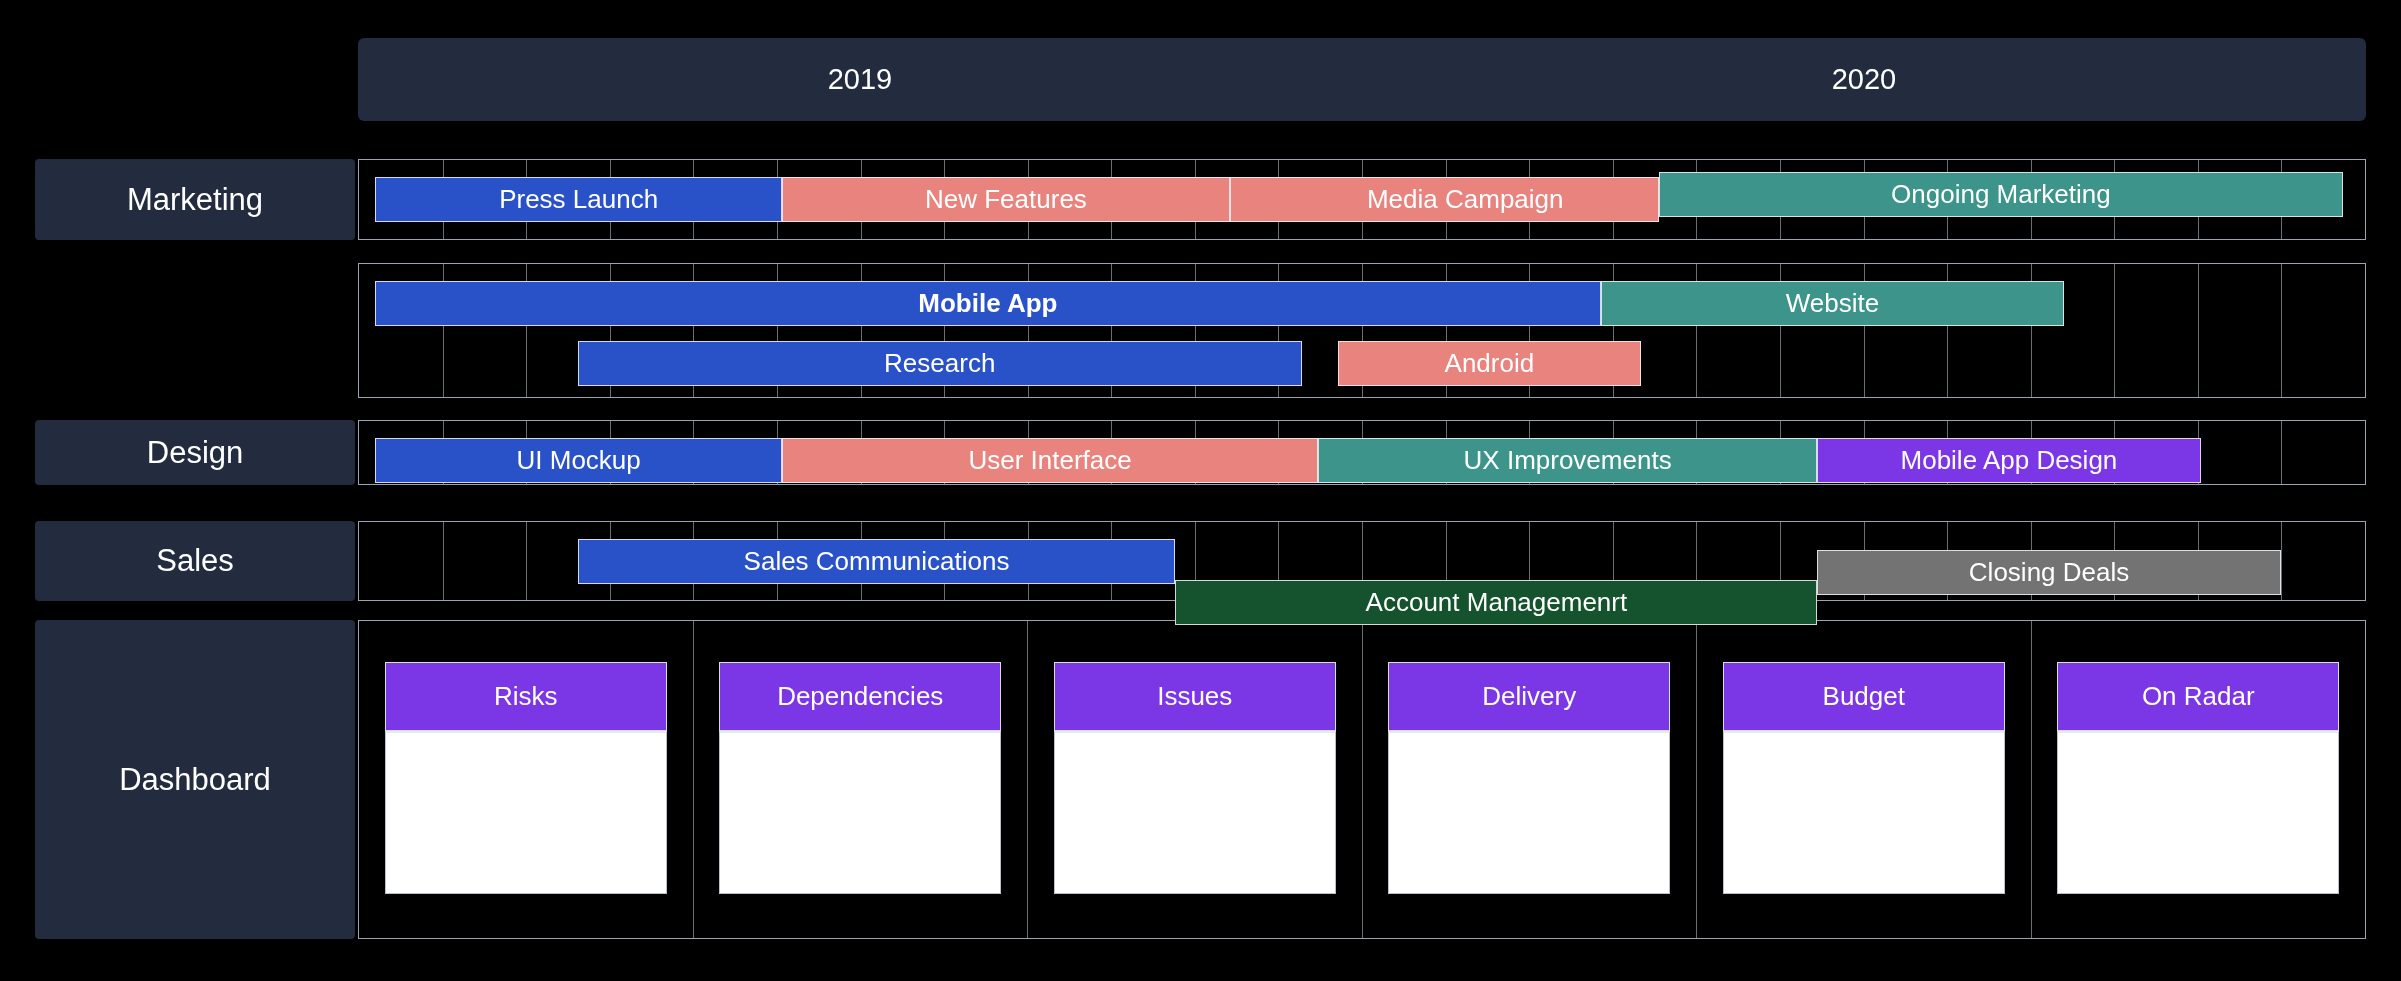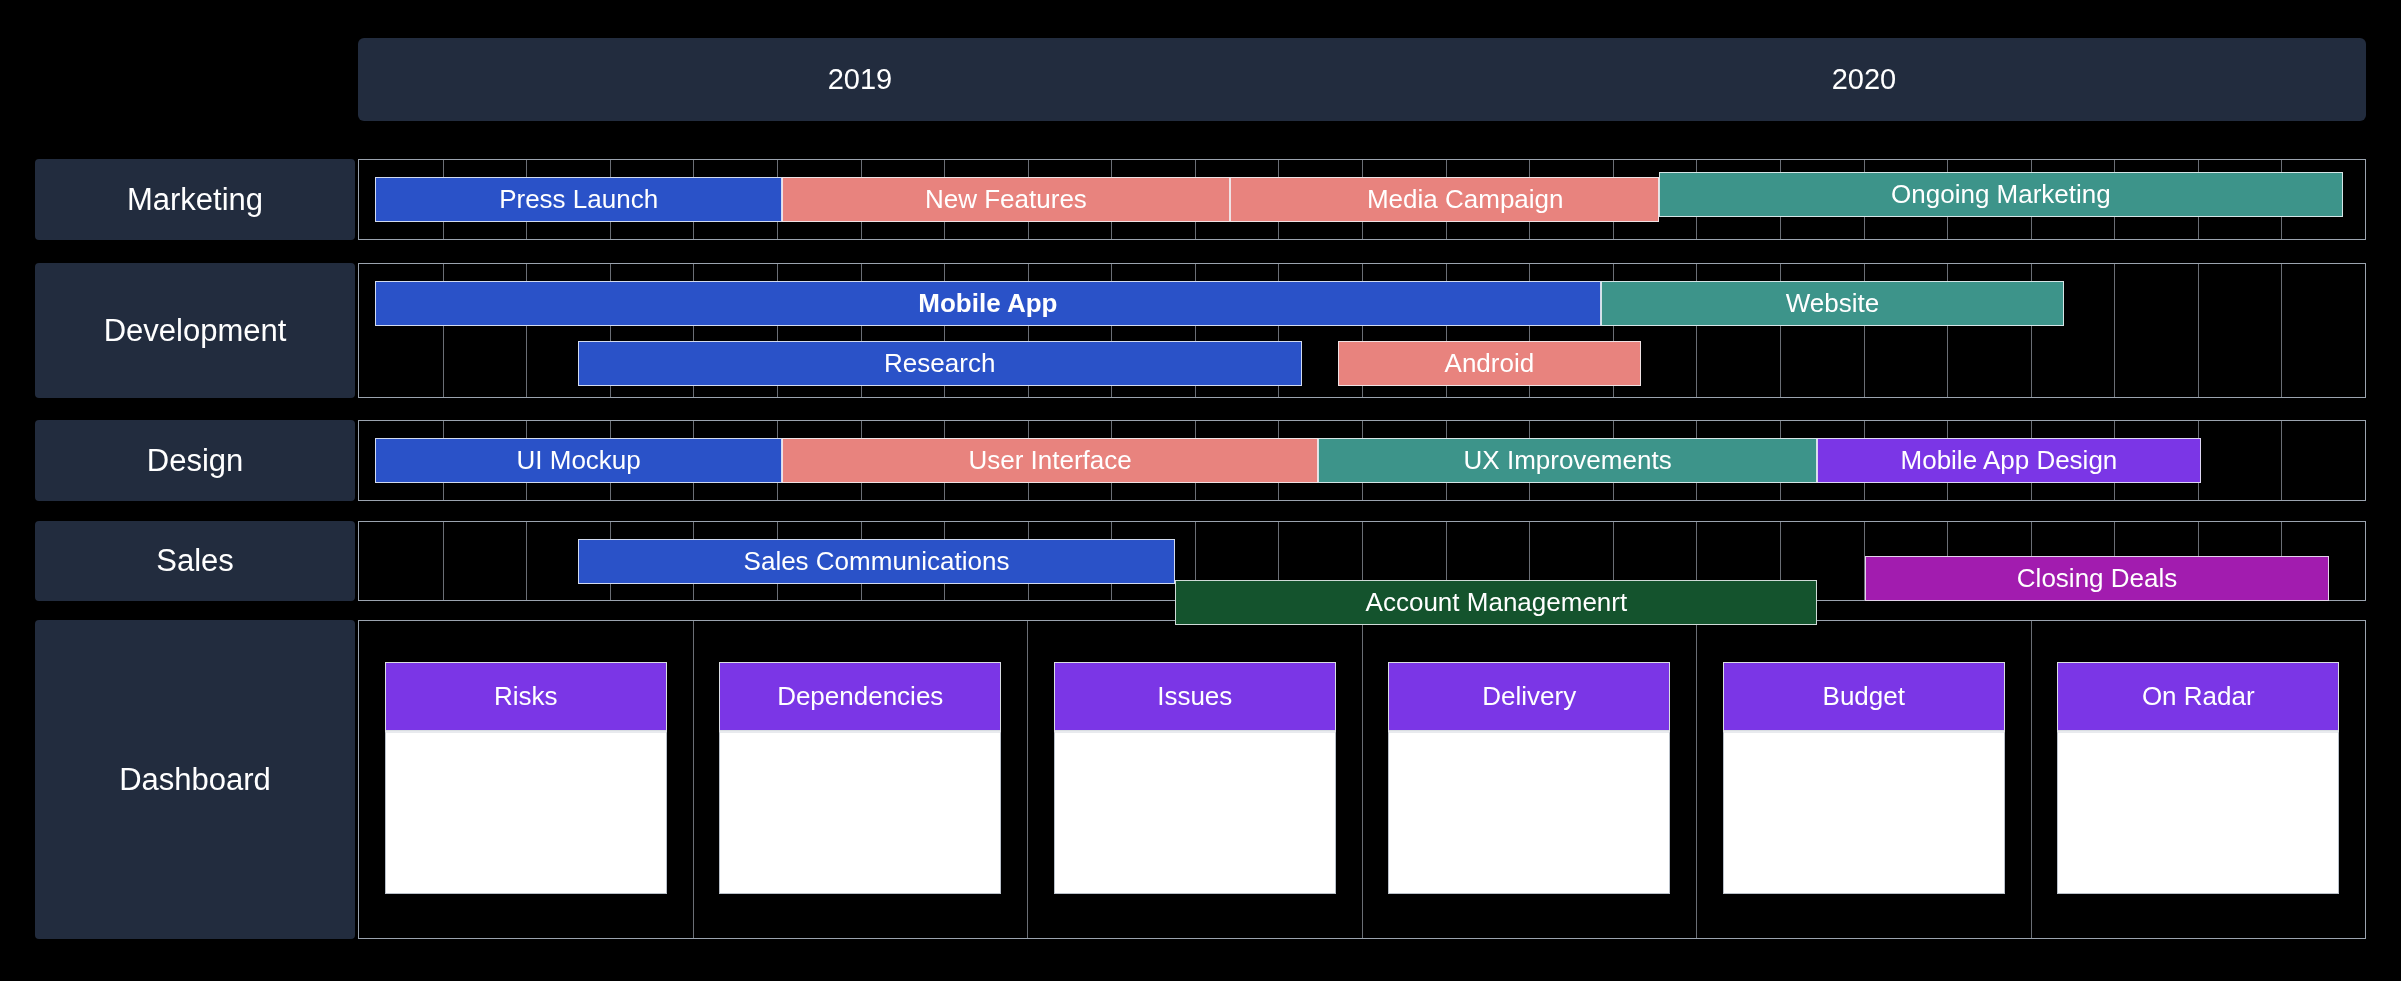--- a/index.html
+++ b/index.html
@@ -44,21 +44,21 @@
 
   
   .row-strip {
     position: absolute;
     left: 358px; width: 2008px;
     border: 1px solid var(--grid-line, #9ba4af);
     background: transparent;
   }
   #label-marketing,   #strip-marketing   { top: 159px; height: 81px; }
   #label-development, #strip-development { top: 263px; height: 135px; }
-  #label-design,      #strip-design      { top: 420px; height: 81px; }
+  #label-design,      #strip-design      { top: 420px; height: 65px; }
   #label-sales,       #strip-sales       { top: 521px; height: 80px; }
   #label-dashboard,   #strip-dashboard   { top: 620px; height: 319px; }
 
   .gridline {
     position: absolute; top: 0; bottom: 0; width: 1px;
     background: rgba(176, 184, 195, 0.6);
     z-index: 1;
   }
 
   .task-bar {
@@ -98,21 +98,20 @@
 <body>
 
 <div id="canvas">
 
   <div id="timeline-header">
     <div class="year-half">2019</div>
     <div class="year-half">2020</div>
   </div>
 
   <div class="row-label" id="label-marketing">Marketing</div>
-  <div class="row-label" id="label-development">Development</div>
   <div class="row-label" id="label-design">Design</div>
   <div class="row-label" id="label-sales">Sales</div>
   <div class="row-label" id="label-dashboard">Dashboard</div>
 
   <div class="row-strip" id="strip-marketing">
       <div class="gridline" style="left: 4.16667%;"></div>
       <div class="gridline" style="left: 8.33333%;"></div>
       <div class="gridline" style="left: 12.5%;"></div>
       <div class="gridline" style="left: 16.6667%;"></div>
       <div class="gridline" style="left: 20.8333%;"></div>
@@ -216,21 +215,21 @@
       <div class="gridline" style="left: 66.6667%;"></div>
       <div class="gridline" style="left: 70.8333%;"></div>
       <div class="gridline" style="left: 75%;"></div>
       <div class="gridline" style="left: 79.1667%;"></div>
       <div class="gridline" style="left: 83.3333%;"></div>
       <div class="gridline" style="left: 87.5%;"></div>
       <div class="gridline" style="left: 91.6667%;"></div>
       <div class="gridline" style="left: 95.8333%;"></div>
       <div class="task-bar" style="left: 10.9%; width: 29.8%; top: 17px; background: rgb(42, 82, 200);">Sales Communications</div>
       <div class="task-bar" style="left: 40.7%; width: 32%; top: 34px; background: #14532d; margin-top: 24px;">Account Managemenrt</div>
-      <div class="task-bar" style="left: 72.7%; width: 23.1%; top: 34px; background: #a21caf; margin-left: 48px;">Closing Deals</div>
+      <div class="task-bar" style="left: 72.7%; width: 23.1%; top: 28px; background: #737373;">Closing Deals</div>
     </div>
 
   <div class="row-strip" id="strip-dashboard">
       <div class="dash-cell">
         <div class="dash-card">
           <div class="card-head">Risks</div>
           <div class="card-body"></div>
         </div>
       </div>
       <div class="dash-cell">

